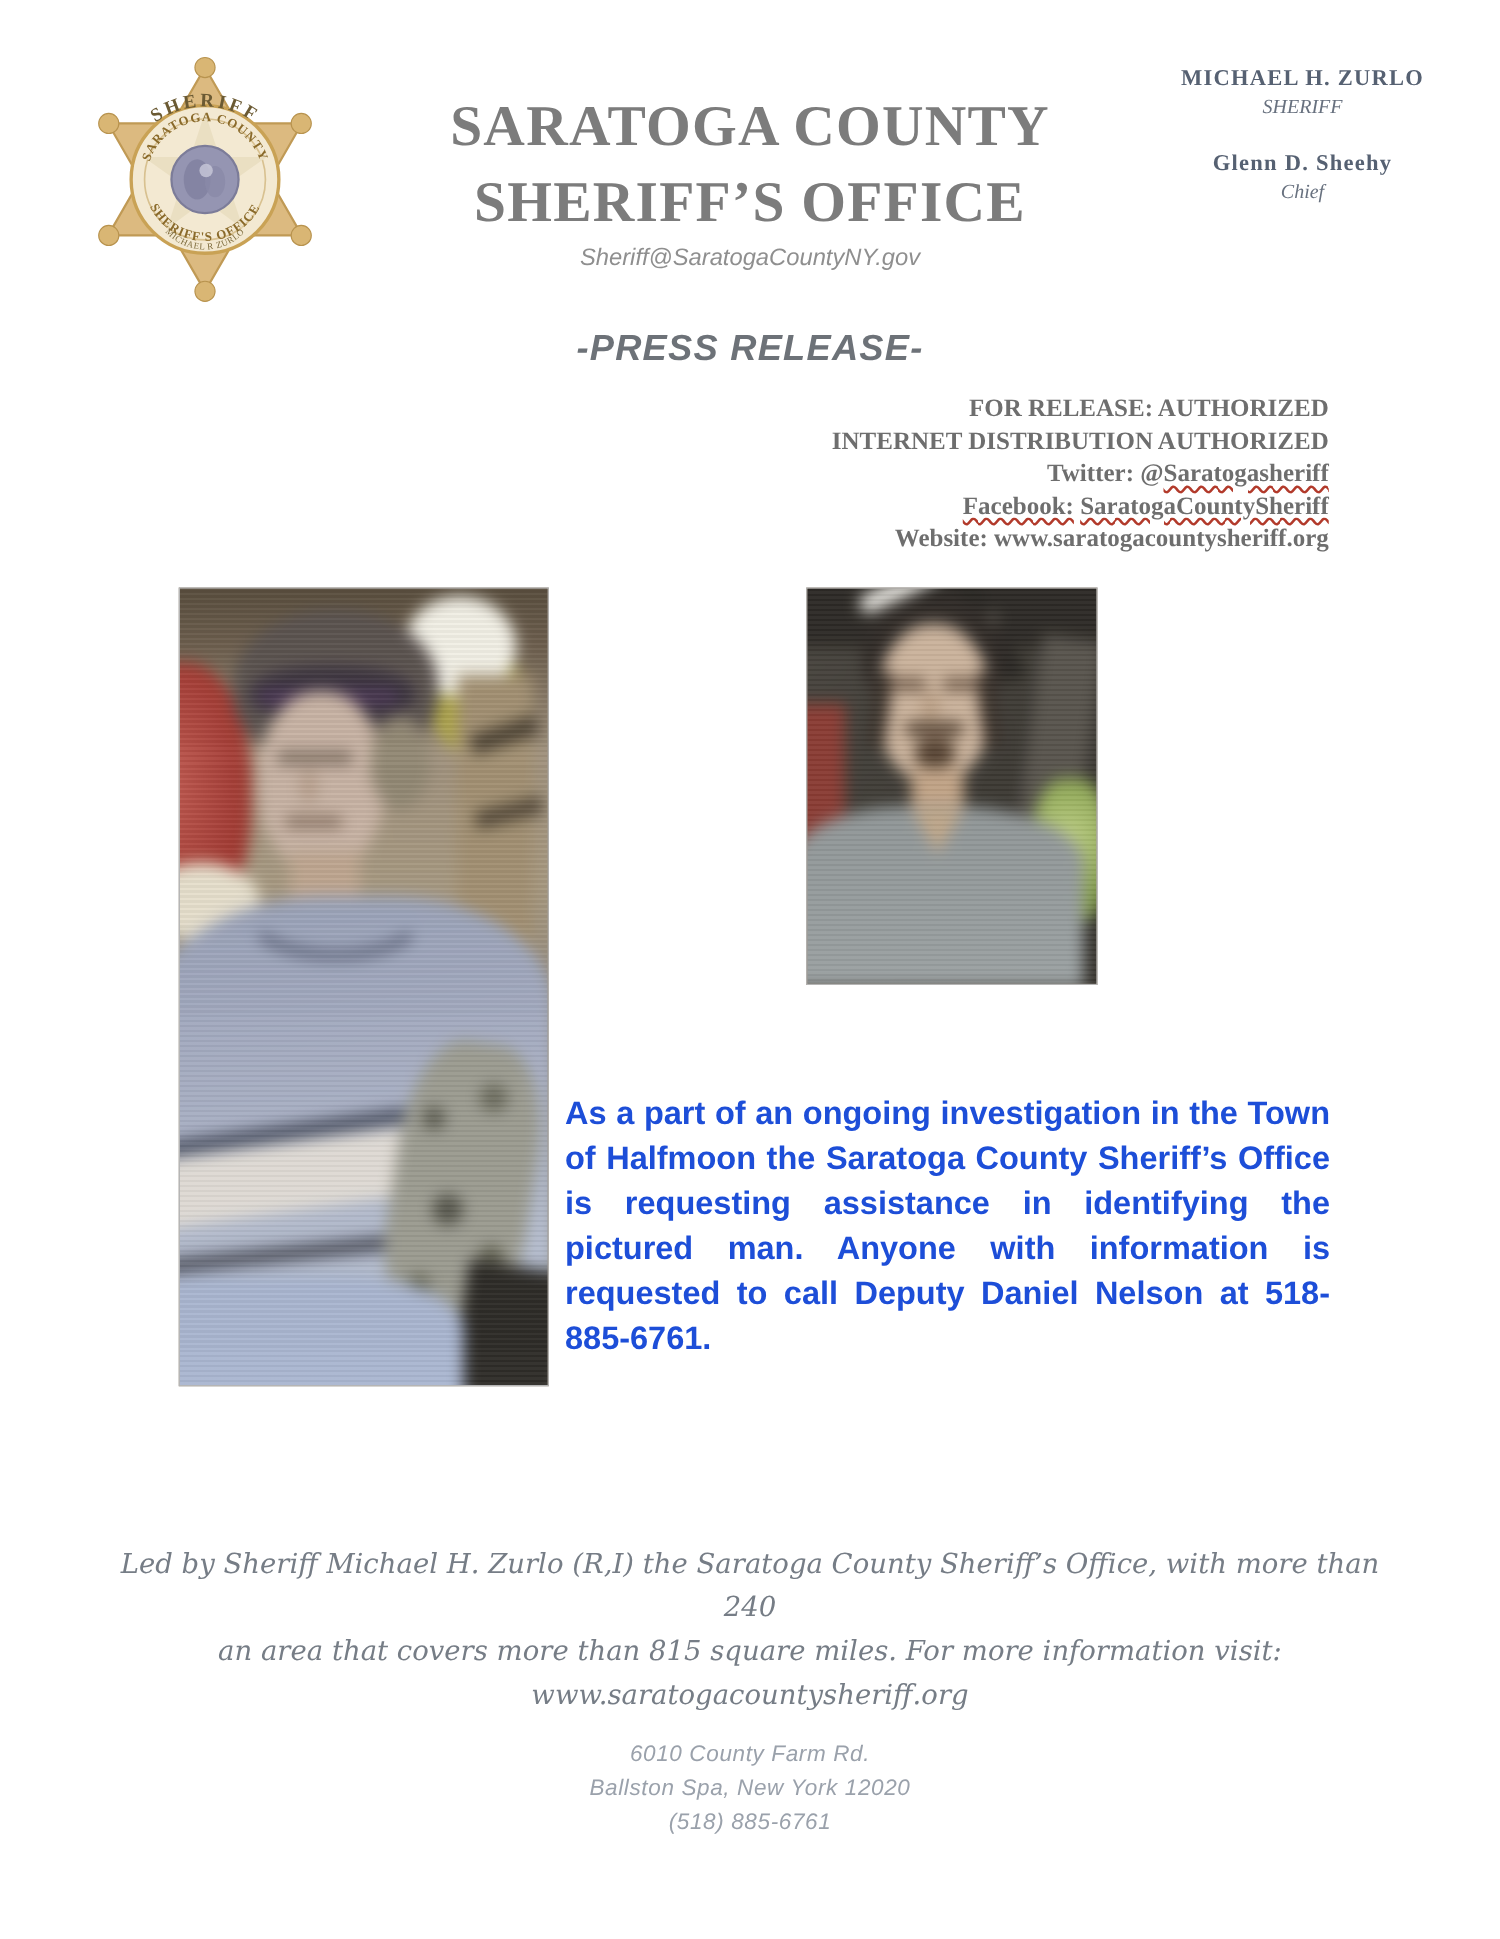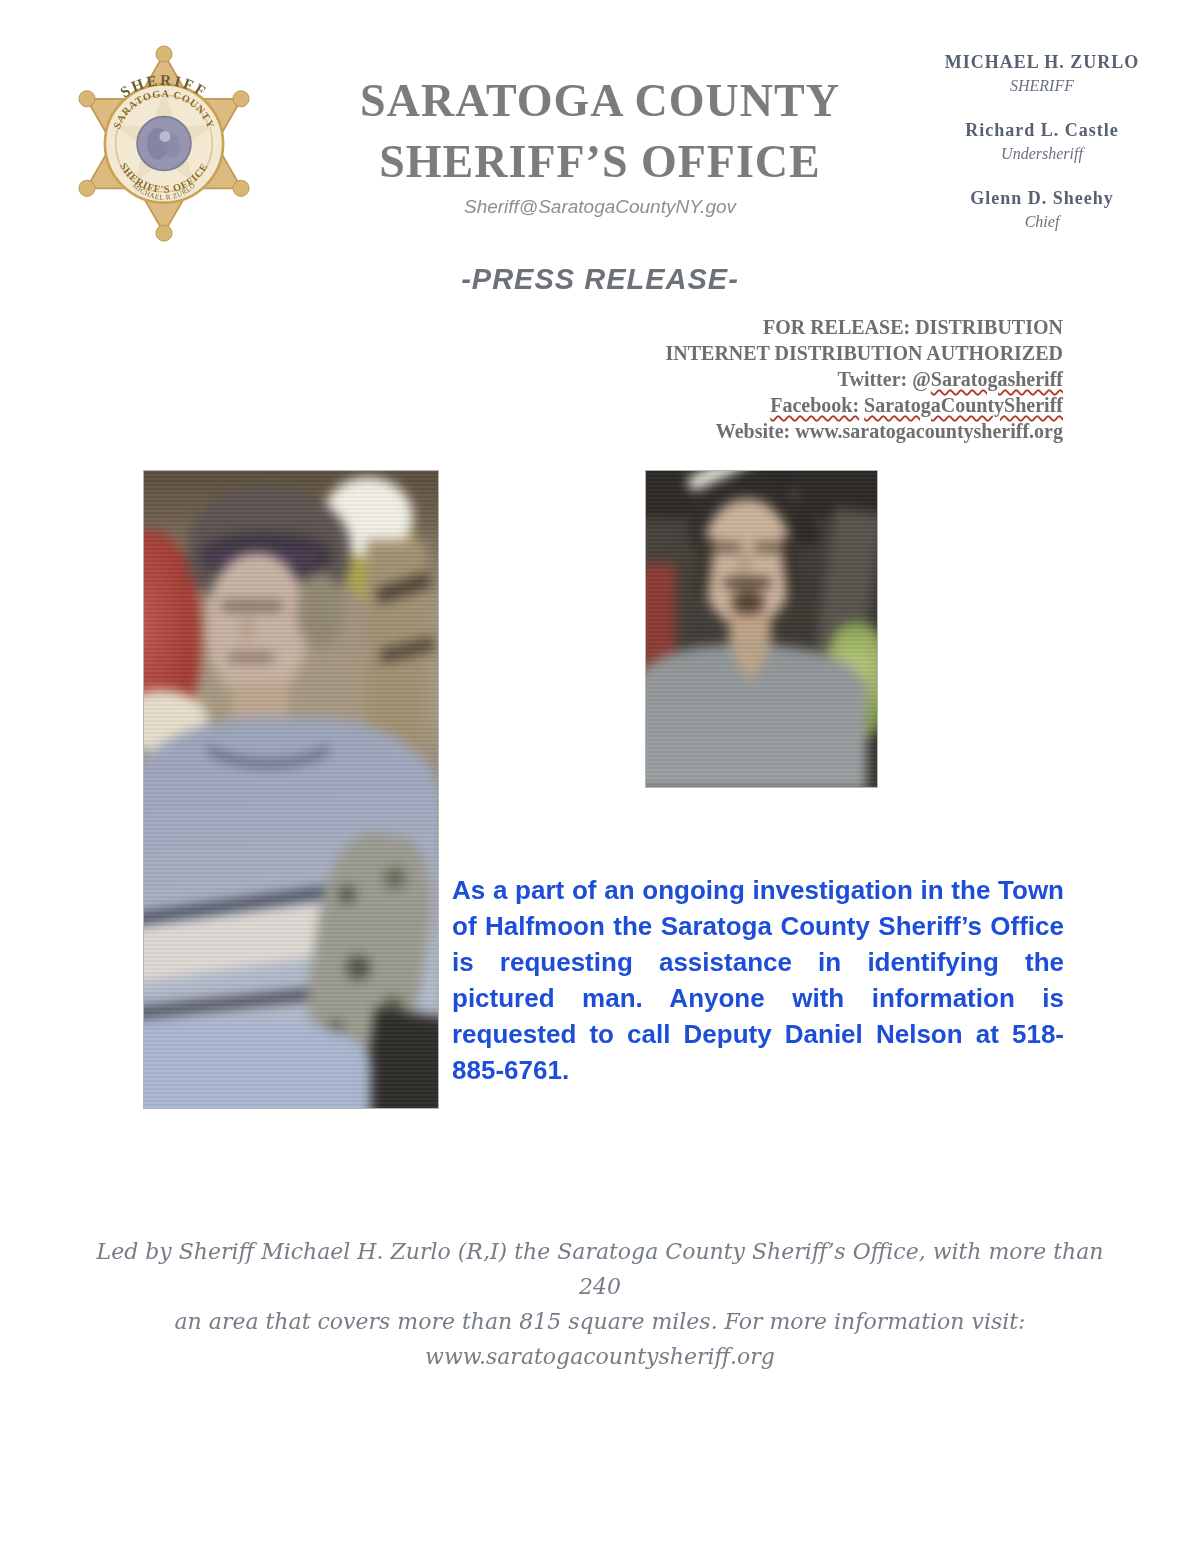--- a/index.html
+++ b/index.html
@@ -104,31 +104,27 @@
     <div class="email">Sheriff@SaratogaCountyNY.gov</div>
     <div class="press">-PRESS RELEASE-</div>
   </div>
 
   <div class="officials">
     <div class="official">
       <div class="off-name">MICHAEL H. ZURLO</div>
       <div class="off-title">SHERIFF</div>
     </div>
     <div class="official">
-      <div class="off-name">Richard L. Castle</div>
-      <div class="off-title">Undersheriff</div>
-    </div>
-    <div class="official">
       <div class="off-name">Glenn D. Sheehy</div>
       <div class="off-title">Chief</div>
     </div>
   </div>
 
   <div class="release-info">
-    <div>FOR RELEASE: DISTRIBUTION</div>
+    <div>FOR RELEASE: AUTHORIZED</div>
     <div>INTERNET DISTRIBUTION AUTHORIZED</div>
     <div>
       <span>Twitter:</span>
       <span> </span>
       <span>@</span><span class="squiggle">Saratogasheriff</span>
     </div>
     <div>
       <span class="squiggle">Facebook:</span>
       <span> </span>
       <span class="squiggle">SaratogaCountySheriff</span>
@@ -203,14 +199,19 @@
   </div>
 
   <div class="body-text">As a part of an ongoing investigation in the Town of Halfmoon the Saratoga County Sheriff’s Office is requesting assistance in identifying the pictured man. Anyone with information is requested to call Deputy Daniel Nelson at 518-885-6761.</div>
 
   <div class="footer-about">
     <div>Led by Sheriff Michael H. Zurlo (R,I) the Saratoga County Sheriff’s Office, with more than 240</div>
     <div>an area that covers more than 815 square miles. For more information visit:</div>
     <div>www.saratogacountysheriff.org</div>
   </div>
 
+  <div class="address">
+    <div>6010 County Farm Rd.</div>
+    <div>Ballston Spa, New York 12020</div>
+    <div>(518) 885-6761</div>
+  </div>
 
 </div>
 
 </body></html>

